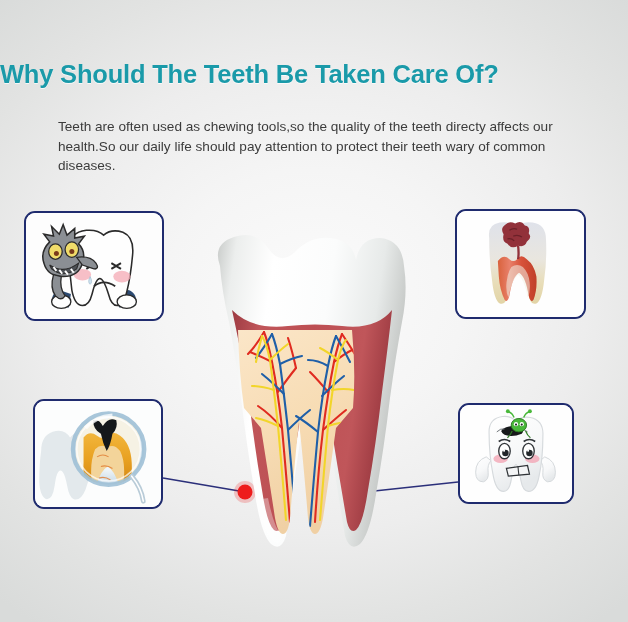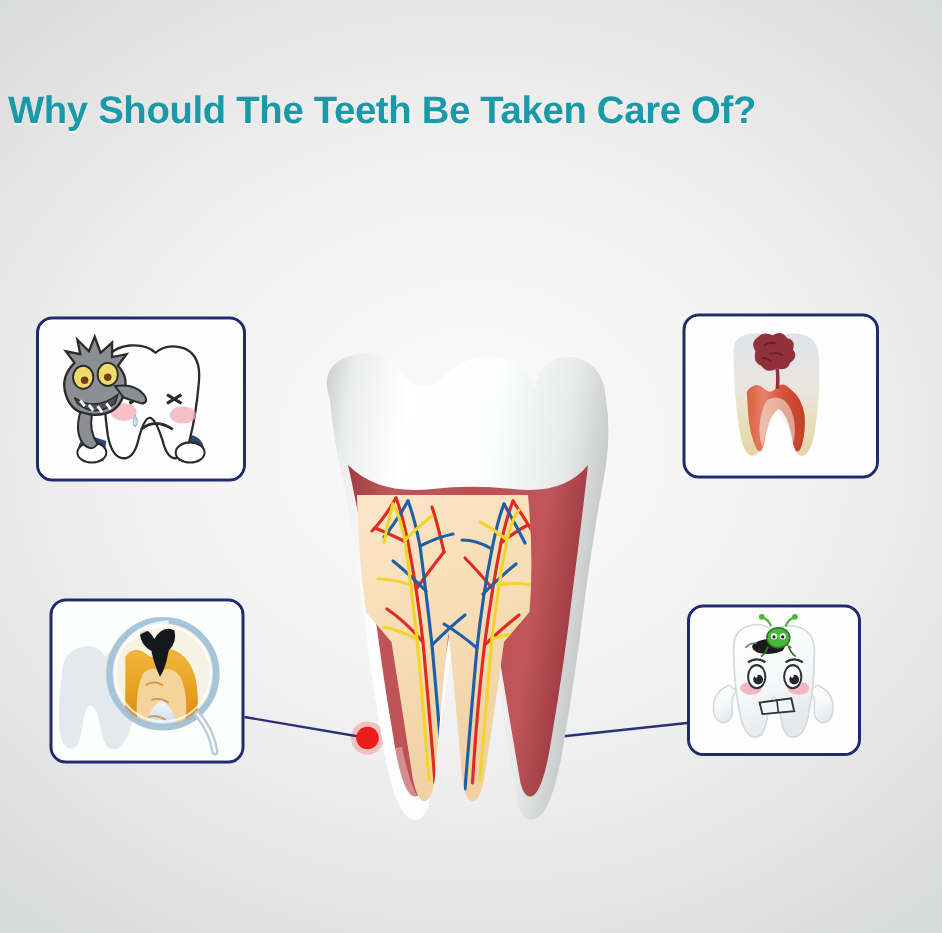--- a/index.html
+++ b/index.html
@@ -26,21 +26,21 @@
         #d9dbda 100%);
     overflow: hidden;
   }
 
   
   #headline {
     position: absolute;
     left: 0;
     top: 60px;
     width: 504px;
-    text-align: right;
+    text-align: left;
     font-size: 25.5px;
     font-weight: bold;
     letter-spacing: -0.2px;
     color: #1a9aa9;
     text-shadow: 0 1px 0 rgba(255,255,255,0.7);
   }
   #intro {
     position: absolute;
     left: 58px;
     top: 117px;
@@ -84,20 +84,21 @@
   }
   #tooth svg { display: block; width: 100%; height: 100%; }
 </style>
 </head>
 <body>
 
 <div id="poster">
 
   <div id="headline">Why Should The Teeth Be Taken Care Of?</div>
 
+  <div id="intro">Teeth are often used as chewing tools,so the quality of the teeth directy affects our health.So our daily life should pay attention to protect their teeth wary of common diseases.</div>
 
   <svg id="connectors" viewBox="0 0 628 622">
     <line x1="163" y1="478" x2="245" y2="492" stroke="#2b2f7a" stroke-width="1.6"></line>
     <line x1="458" y1="482" x2="365" y2="492" stroke="#2b2f7a" stroke-width="1.6"></line>
     <circle cx="245" cy="492" r="11" fill="#ee1c1c" opacity="0.22"></circle>
     <circle cx="245" cy="492" r="7.5" fill="#ee1c1c"></circle>
     <circle cx="365" cy="492" r="11" fill="#ee1c1c" opacity="0.22"></circle>
     <circle cx="365" cy="492" r="7.5" fill="#ee1c1c"></circle>
   </svg>
 

